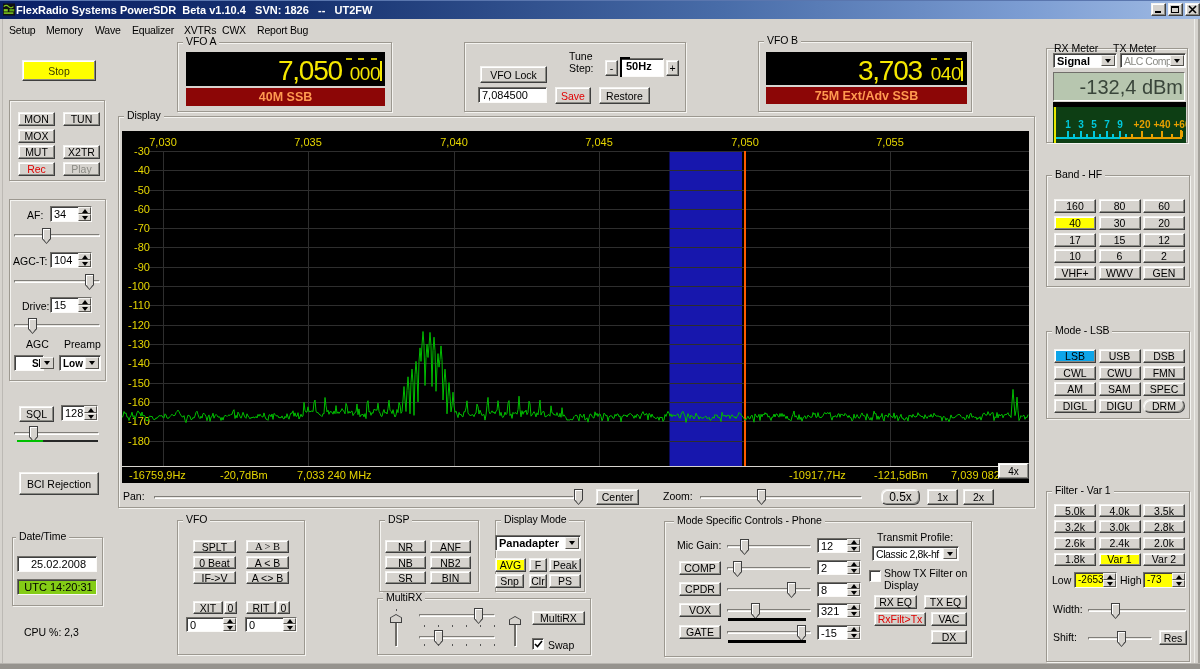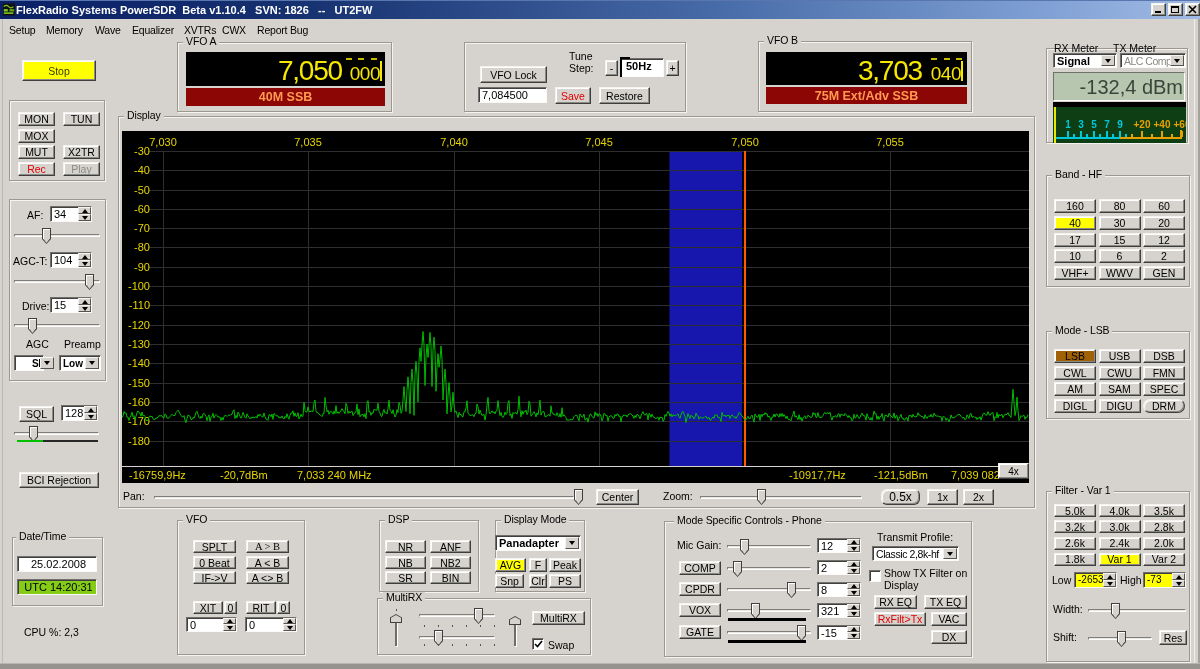--- a/index.html
+++ b/index.html
@@ -111,21 +111,21 @@
   </div>
 <div class="sbtn" style="left:84px;top:413px;width:13px;height:7px;">
     <div class="ard"></div>
   </div>
 <div class="groove" style="left:14px;top:432px;width:85px;"></div>
 <div class="th" style="left:29px;top:426px;">
     <div></div>
   </div>
 <div style="position:absolute;left:17px;top:440px;width:26px;height:2px;background:#00c000;"></div>
 <div style="position:absolute;left:43px;top:440px;width:55px;height:2px;background:#282828;"></div>
-<div class="btn" style="left:19px;top:472px;width:80px;height:16px;font-size:10.5px;">BCI Rejection</div>
+<div class="btn" style="left:19px;top:472px;width:80px;height:23px;font-size:10.5px;">BCI Rejection</div>
 <div class="grp" style="left:12px;top:537px;width:91px;height:69px;"></div>
 <div class="grl" style="left:16px;top:531px;">Date/Time</div>
 <div class="tbox" style="left:17px;top:556px;width:80px;height:16px;font-size:11px;text-align:center;color:#000;background:#fff;padding-left:3px;">25.02.2008</div>
 <div class="tbox" style="left:17px;top:579px;width:80px;height:16px;font-size:11px;text-align:center;color:#000;background:#84cc16;padding-left:3px;">UTC 14:20:31</div>
 <div class="lab" style="left:24px;top:626px;font-size:10.5px;color:#000;">CPU %: 2,3</div>
 <div class="grp" style="left:177px;top:42px;width:215px;height:70px;"></div>
 <div class="grl" style="left:183px;top:36px;">VFO A</div>
 <div style="position:absolute;left:186px;top:52px;width:199px;height:34px;background:#000;"></div>
 <div class="lab" style="left:186px;top:55px;width:156px;text-align:right;font-size:28px;letter-spacing:-1.2px;color:#f6e800;">7,050</div>
 <div class="lab" style="left:346px;top:63px;width:34px;text-align:right;font-size:19px;letter-spacing:-0.5px;color:#f6e800;">000</div>
@@ -215,21 +215,21 @@
 <div class="btn" style="left:1098.5px;top:232.6px;width:42px;height:14px;font-size:10.5px;">15</div>
 <div class="btn" style="left:1143.0px;top:232.6px;width:42px;height:14px;font-size:10.5px;">12</div>
 <div class="btn" style="left:1054.0px;top:249.4px;width:42px;height:14px;font-size:10.5px;">10</div>
 <div class="btn" style="left:1098.5px;top:249.4px;width:42px;height:14px;font-size:10.5px;">6</div>
 <div class="btn" style="left:1143.0px;top:249.4px;width:42px;height:14px;font-size:10.5px;">2</div>
 <div class="btn" style="left:1054.0px;top:266.2px;width:42px;height:14px;font-size:10.5px;">VHF+</div>
 <div class="btn" style="left:1098.5px;top:266.2px;width:42px;height:14px;font-size:10.5px;">WWV</div>
 <div class="btn" style="left:1143.0px;top:266.2px;width:42px;height:14px;font-size:10.5px;">GEN</div>
 <div class="grp" style="left:1046px;top:331px;width:144px;height:88px;"></div>
 <div class="grl" style="left:1052px;top:325px;">Mode - LSB</div>
-<div class="btn" style="left:1054.0px;top:349.0px;width:42px;height:14px;font-size:10.5px;background:#a16207;">LSB</div>
+<div class="btn" style="left:1054.0px;top:349.0px;width:42px;height:14px;font-size:10.5px;background:#0ea5e9;">LSB</div>
 <div class="btn" style="left:1098.5px;top:349.0px;width:42px;height:14px;font-size:10.5px;">USB</div>
 <div class="btn" style="left:1143.0px;top:349.0px;width:42px;height:14px;font-size:10.5px;">DSB</div>
 <div class="btn" style="left:1054.0px;top:365.6px;width:42px;height:14px;font-size:10.5px;">CWL</div>
 <div class="btn" style="left:1098.5px;top:365.6px;width:42px;height:14px;font-size:10.5px;">CWU</div>
 <div class="btn" style="left:1143.0px;top:365.6px;width:42px;height:14px;font-size:10.5px;">FMN</div>
 <div class="btn" style="left:1054.0px;top:382.2px;width:42px;height:14px;font-size:10.5px;">AM</div>
 <div class="btn" style="left:1098.5px;top:382.2px;width:42px;height:14px;font-size:10.5px;">SAM</div>
 <div class="btn" style="left:1143.0px;top:382.2px;width:42px;height:14px;font-size:10.5px;">SPEC</div>
 <div class="btn" style="left:1054.0px;top:398.8px;width:42px;height:14px;font-size:10.5px;">DIGL</div>
 <div class="btn" style="left:1098.5px;top:398.8px;width:42px;height:14px;font-size:10.5px;">DIGU</div>

